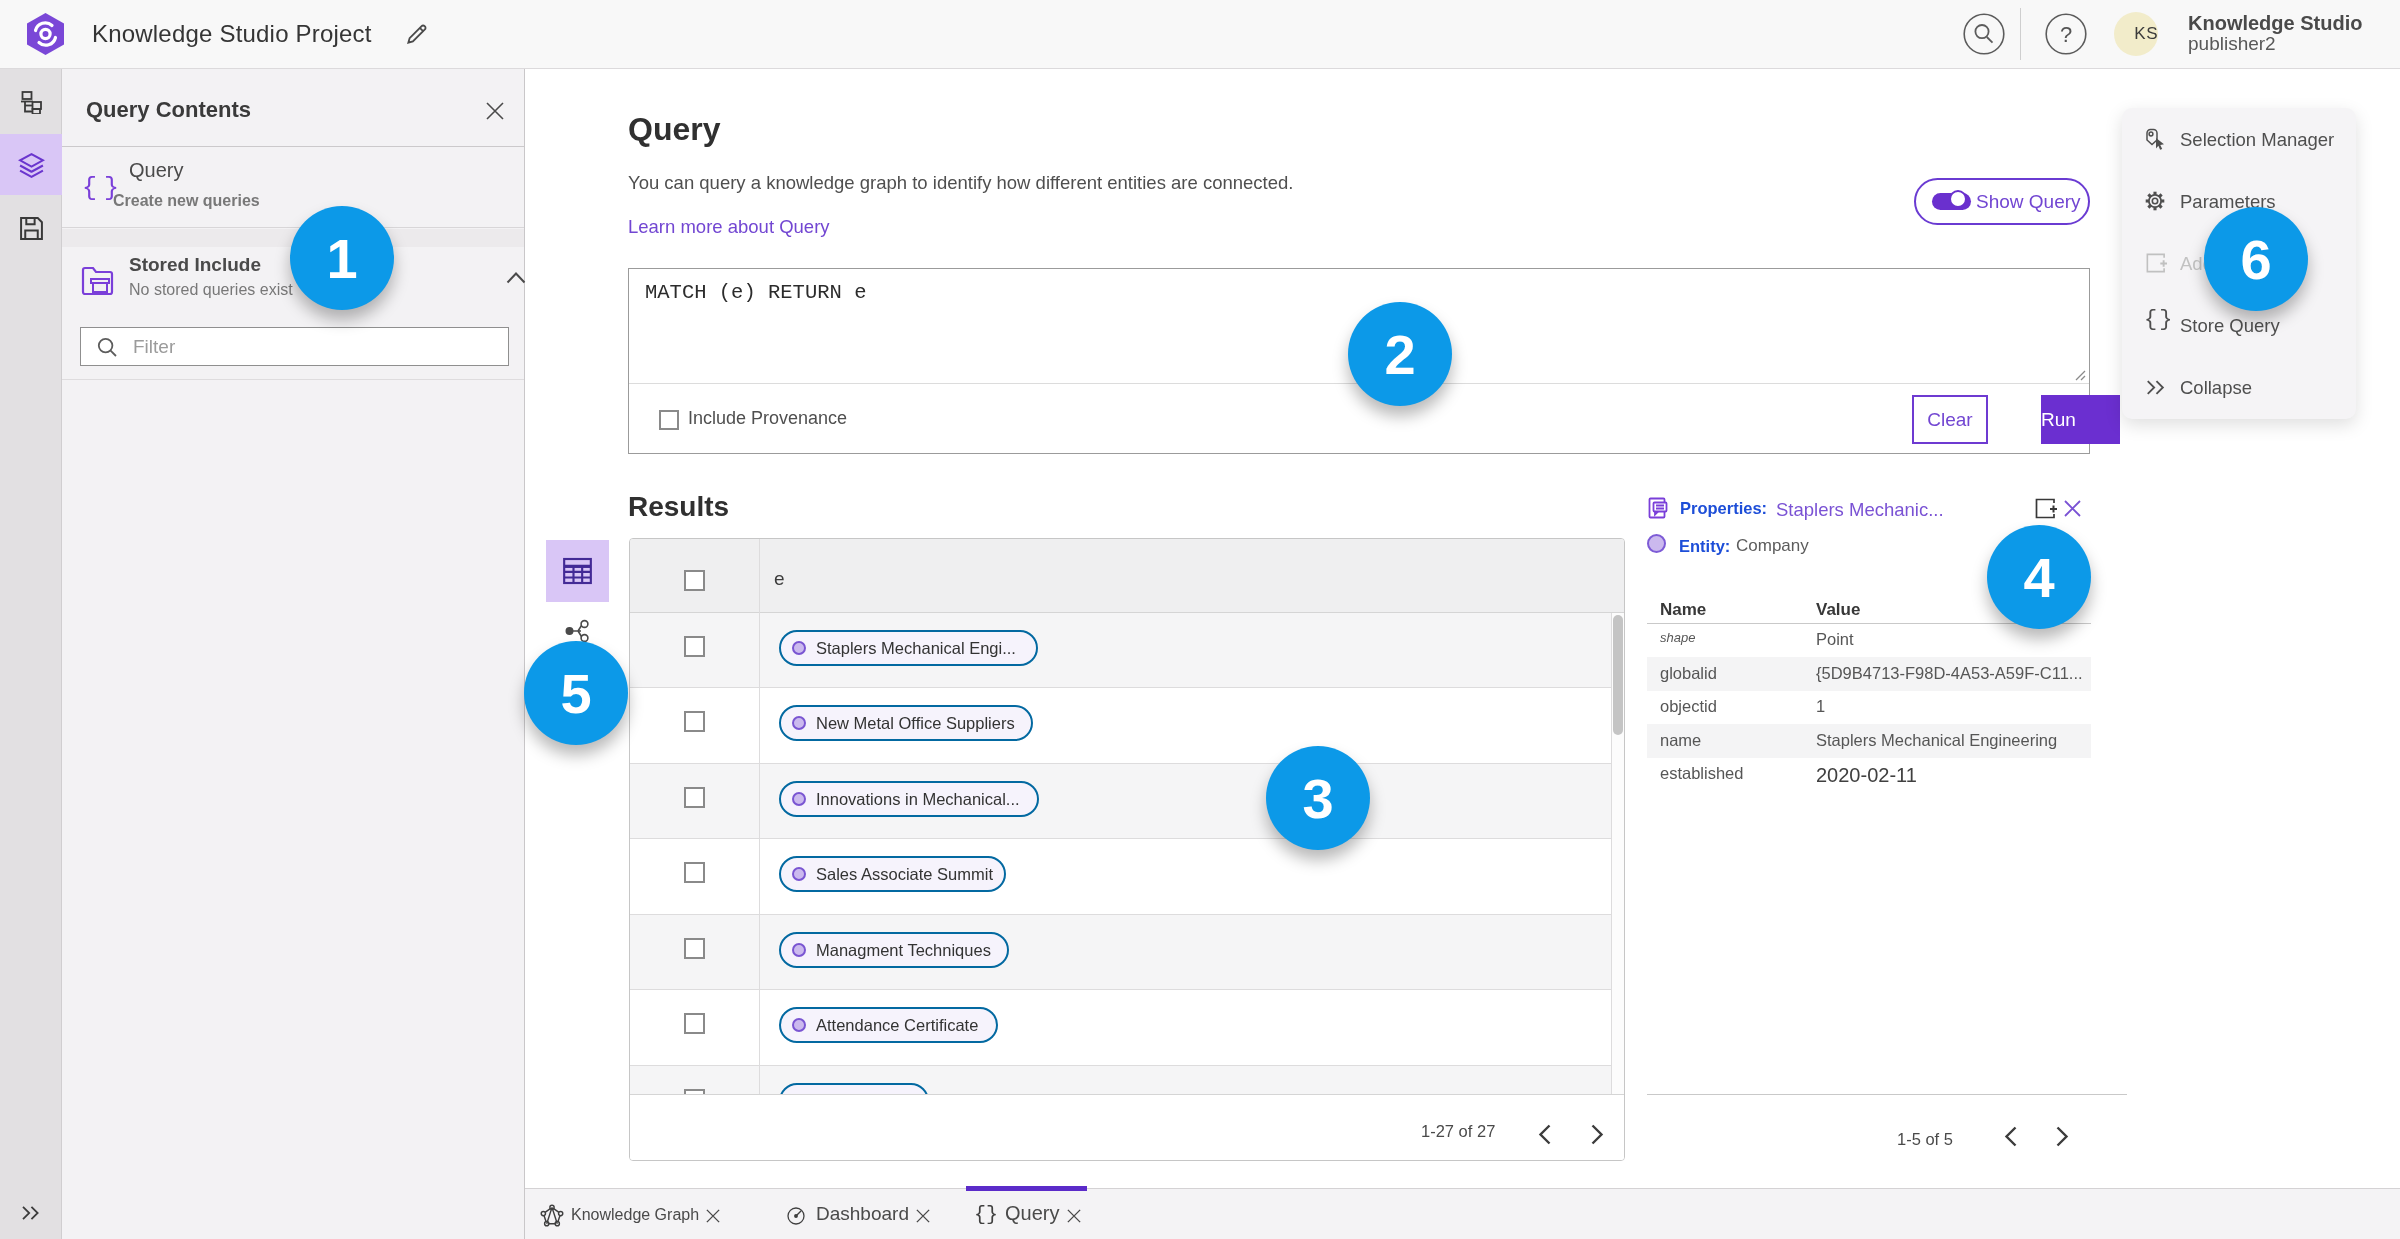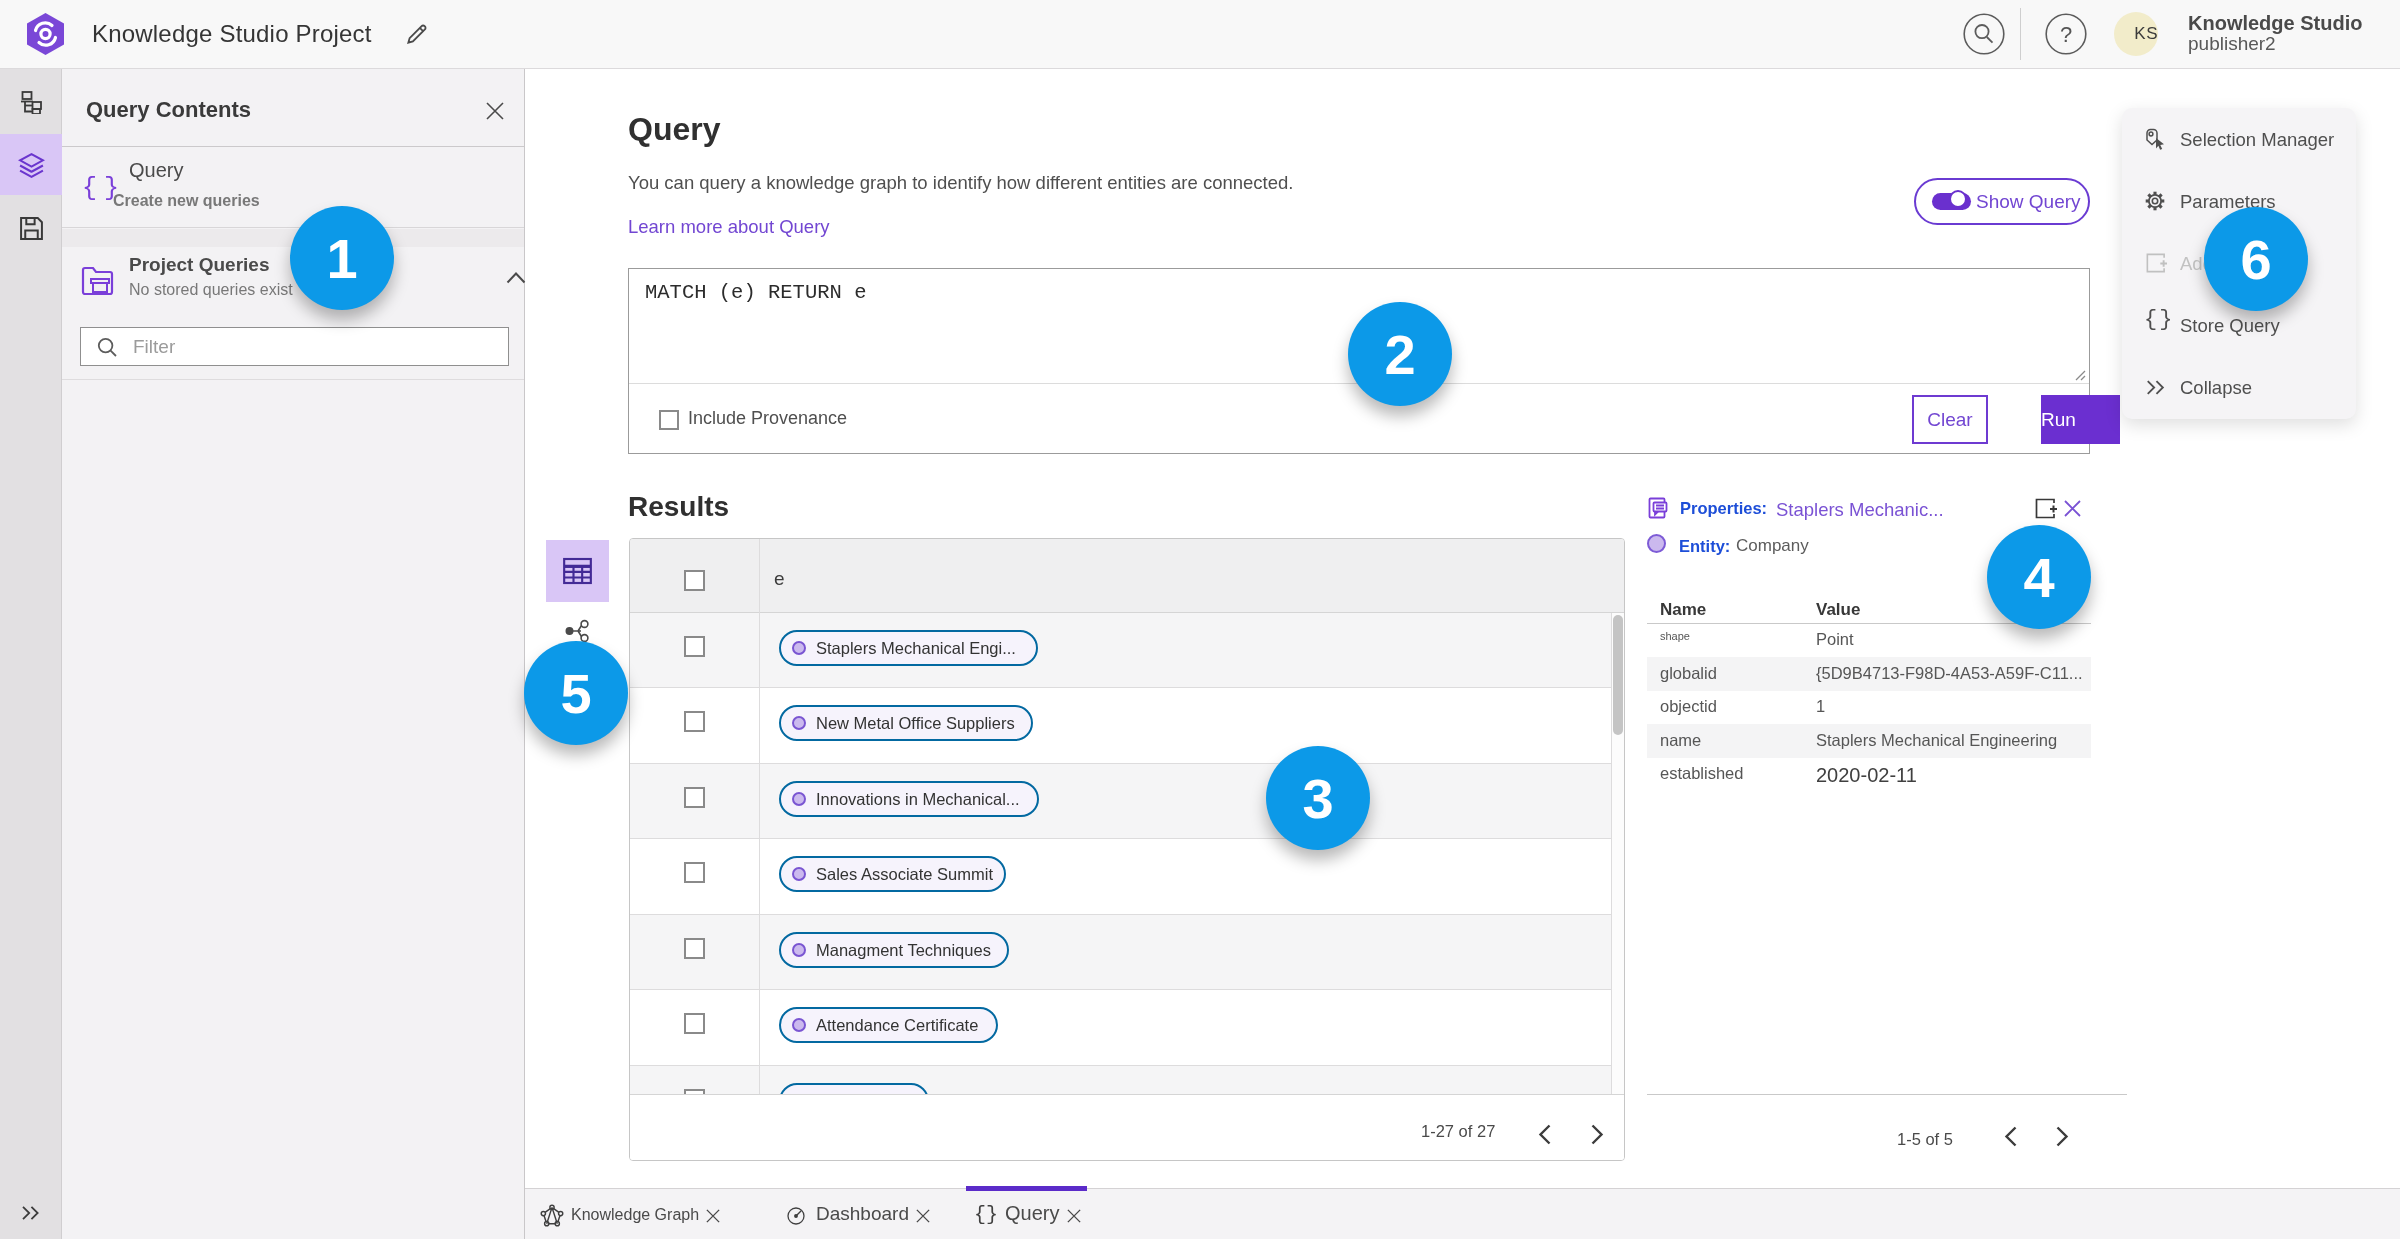--- a/index.html
+++ b/index.html
@@ -212,21 +212,21 @@
 
   <div class="abs" style="left:1122px; top:466px; width:19px; height:19px; border-radius:50%; background:#cbb9ee; border:2px solid #7d5bd6;"></div>
   <span class="abs ptx21b" style="left:1154px; top:469px;">Entity:</span>
   <span class="abs" style="left:1211px; top:468px; font-size:17px; color:#5c5c5c;">Company</span>
 
   <span class="abs" style="left:1135px; top:532px; font-size:17px; font-weight:bold; color:#383838;">Name</span>
   <span class="abs" style="left:1291px; top:532px; font-size:17px; font-weight:bold; color:#383838;">Value</span>
   <div class="abs" style="left:1122px; top:555px; width:444px; height:1px; background:#c9c9c9;"></div>
   <div class="abs ptable" style="left:1122px; top:556px; width:444px;">
     <div style="position:absolute; left:0; top:0; width:100%; height:33px;">
-        <span style="position:absolute; left:13px; top:6px; font-size:11px; color:#565656;">shape</span>
+        <span style="position:absolute; left:13px; top:6px; font-size:13px; color:#565656;font-style:italic;">shape</span>
         <span style="position:absolute; left:169px; top:6px; font-size:16.5px; color:#565656;">Point</span>
       </div>
     <div style="position:absolute; left:0; top:33px; width:100%; height:34px; background:#f4f4f5;">
         <span style="position:absolute; left:13px; top:7px; font-size:16.5px; color:#565656;">globalid</span>
         <span style="position:absolute; left:169px; top:7px; font-size:16.5px; color:#565656;">{5D9B4713-F98D-4A53-A59F-C11...</span>
       </div>
     <div style="position:absolute; left:0; top:67px; width:100%; height:33px;">
         <span style="position:absolute; left:13px; top:6px; font-size:16.5px; color:#565656;">objectid</span>
         <span style="position:absolute; left:169px; top:6px; font-size:16.5px; color:#565656;">1</span>
       </div>
@@ -328,21 +328,21 @@
     <div class="itmsub" style="position:absolute; left:51px; top:44px;font-weight:bold;">Create new queries</div>
   </div>
   <div class="band"></div>
   <div class="item2" style="position:absolute; left:0; top:179px; width:100%; height:86px;">
 
     <svg style="position:absolute; left:19px; top:18px;" width="33" height="32" viewBox="0 0 33 32" fill="none" stroke="#7a3fd9" stroke-width="2.2">
       <path d="M2 27 V5 A2 2 0 0 1 4 3 H12 L15 7 H29 A2 2 0 0 1 31 9 V27 A2 2 0 0 1 29 29 H4 A2 2 0 0 1 2 27 Z"></path>
       <rect x="12" y="17" width="14" height="10" fill="#f1f0f2" stroke-width="2"></rect>
       <rect x="10" y="14" width="18" height="4" fill="#f1f0f2" stroke-width="2"></rect>
     </svg>
-    <div class="itmtitle" style="position:absolute; left:67px; top:7px; font-weight:600; font-size:19px;">Project Queries</div>
+    <div class="itmtitle" style="position:absolute; left:67px; top:7px; font-weight:600; font-size:19px;">Stored Include</div>
     <div class="itmsub" style="position:absolute; left:67px; top:34px;">No stored queries exist</div>
 
     <svg style="position:absolute; left:444px; top:24px;" width="20" height="13" viewBox="0 0 20 13" fill="none" stroke="#4a4a4a" stroke-width="2">
         <path d="M1.5 11.5 L10 2.5 L18.5 11.5"></path>
       </svg>
   </div>
 
   <div style="position:absolute; left:18px; top:259px; width:429px; height:39px; background:#fff; border:1px solid #8f8f8f;">
     <svg style="position:absolute; left:16px; top:9px;" width="21" height="21" viewBox="0 0 21 21" fill="none" stroke="#5c5c5c" stroke-width="1.8">
       <circle cx="8.6" cy="8.6" r="6.8"></circle>

